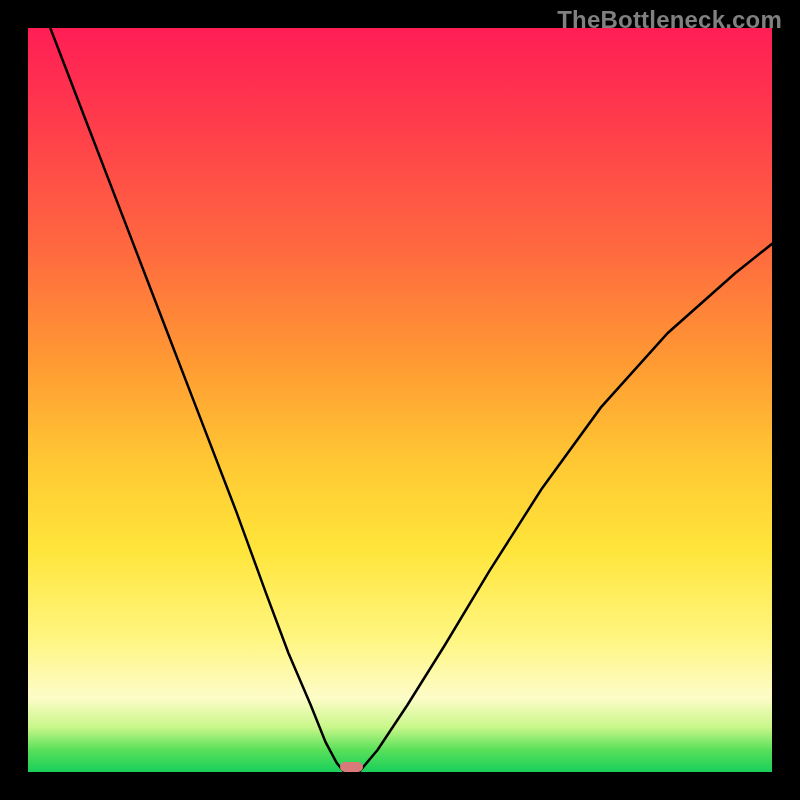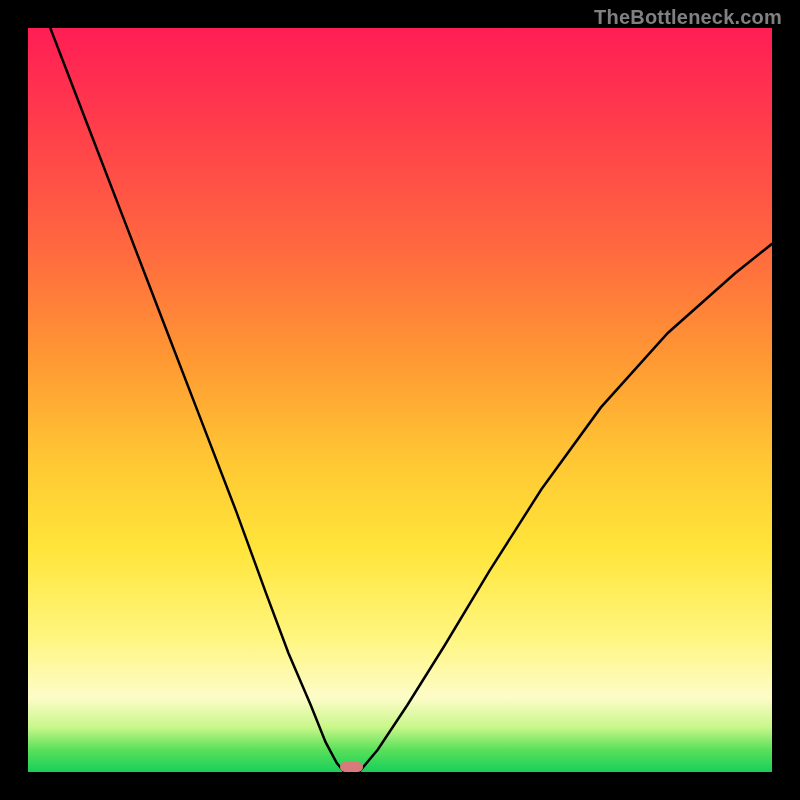--- a/index.html
+++ b/index.html
@@ -15,21 +15,21 @@
     position: relative;
     width: 800px;
     height: 800px;
     background: #000;
   }
   #watermark {
     position: absolute;
     top: 6px;
     right: 18px;
     color: #808080;
-    font-size: 20px;
+    font-size: 24px;
     font-weight: 600;
     letter-spacing: 0.2px;
     z-index: 5;
   }
   #plot {
     position: absolute;
     left: 28px;
     top: 28px;
     width: 744px;
     height: 744px;

